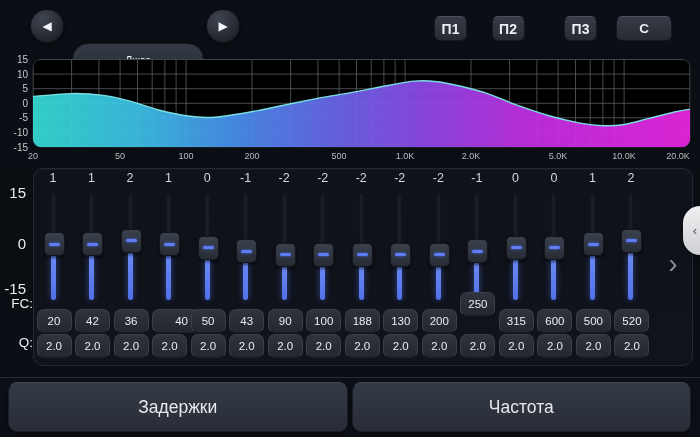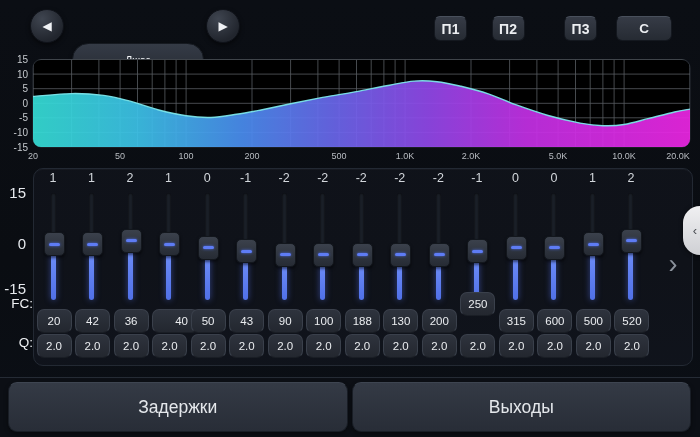--- a/index.html
+++ b/index.html
@@ -311,15 +311,15 @@
     </div>
 
   <div class="chevron-next">›</div>
   <div class="pull-tab">
     <span>‹</span>
   </div>
 
   <div class="tabstrip"></div>
   <div class="tabbar" id="tabbar">
       <div class="tab">Задержки</div>
-      <div class="tab">Выходы</div>
+      <div class="tab">Частота</div>
     </div>
 </div>
 
 </body></html>

